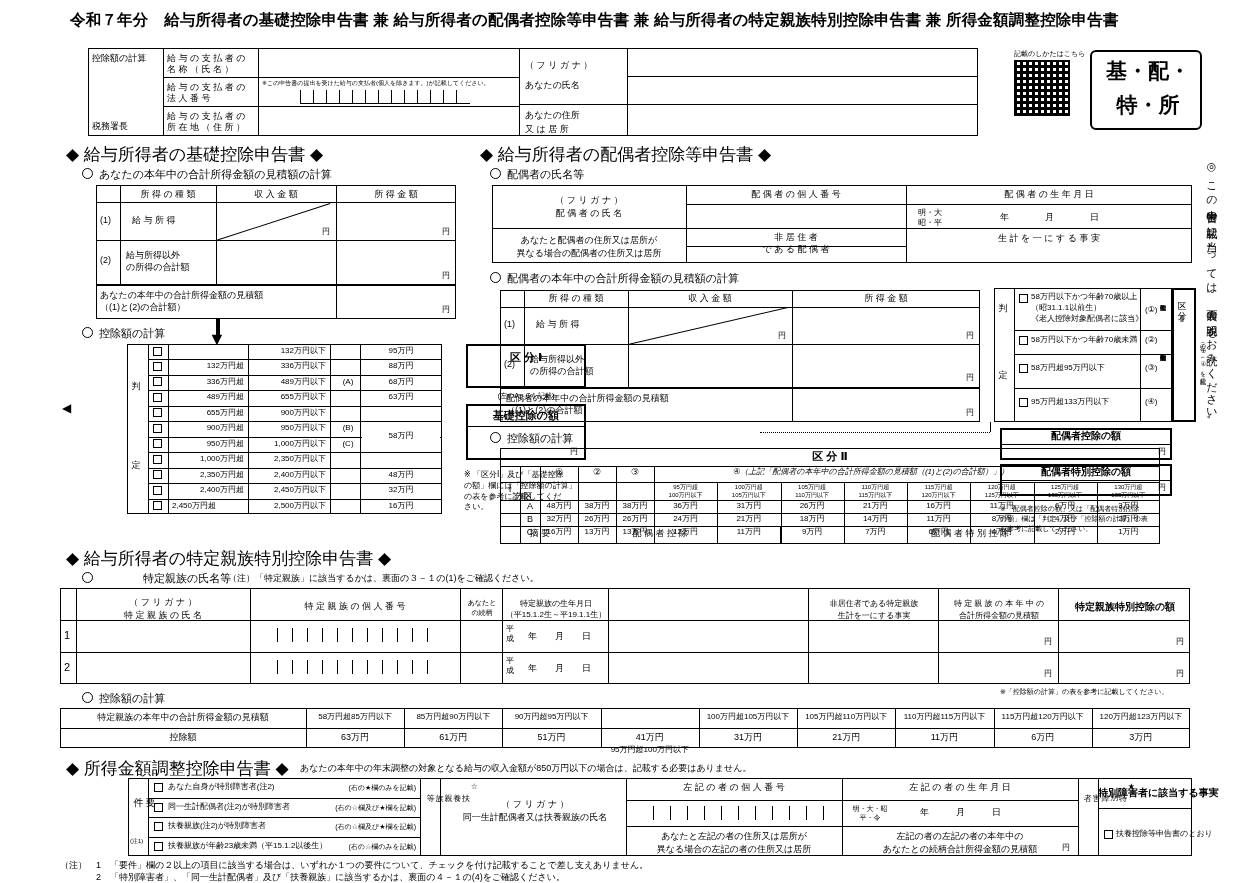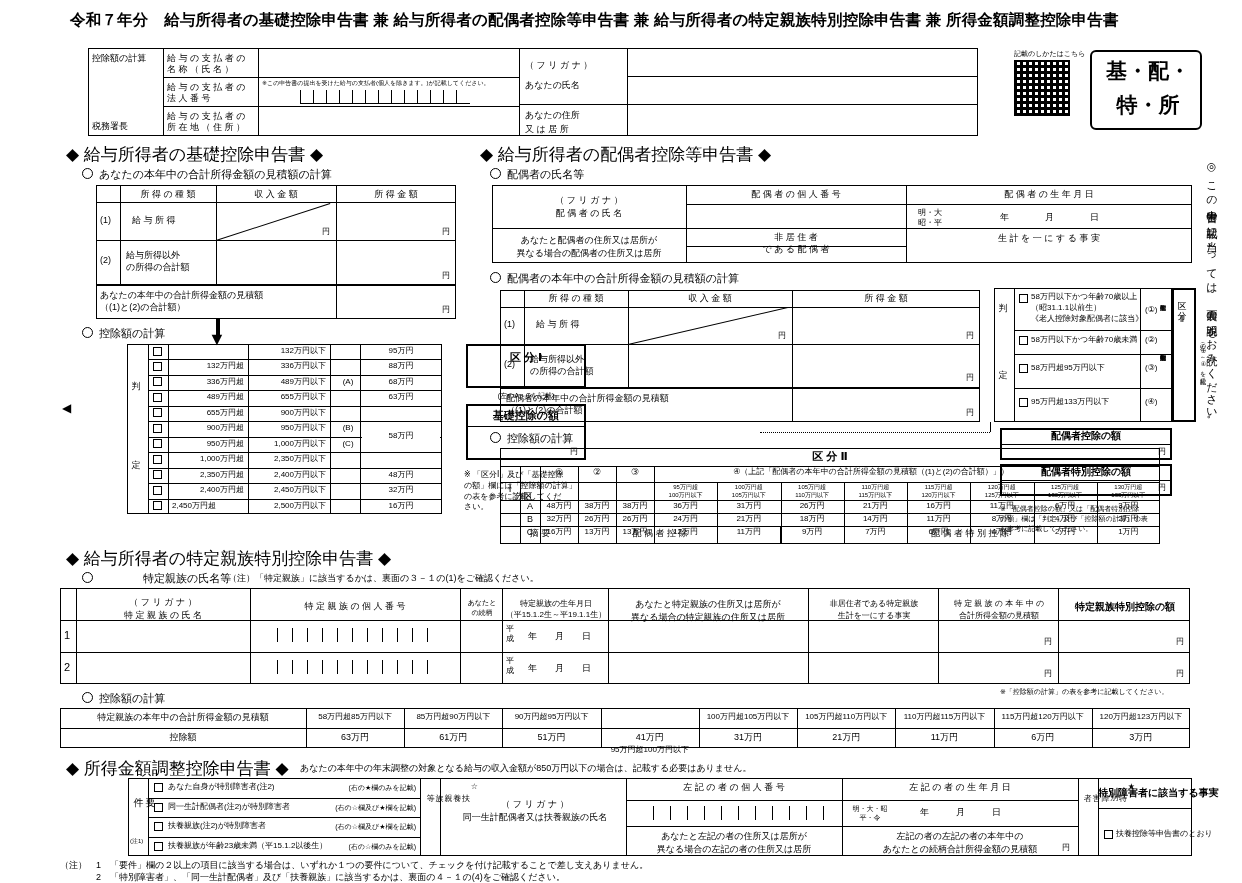--- a/index.html
+++ b/index.html
@@ -301,21 +301,21 @@
   <div class="t f9 vert" style="left:505px;top:484px;line-height:1;white-space:pre;">区
 分
 Ⅰ</div>
   <div id="matrix">
       <div class="t f9 ctr" style="left: 540px; top: 468px; width: 38px;">①</div>
       <div class="ln" style="left: 578px; top: 466px; width: 1px; height: 78px;"></div>
       <div class="t f9 ctr" style="left: 578px; top: 468px; width: 38px;">②</div>
       <div class="ln" style="left: 616px; top: 466px; width: 1px; height: 78px;"></div>
       <div class="t f9 ctr" style="left: 616px; top: 468px; width: 38px;">③</div>
       <div class="ln" style="left: 654px; top: 466px; width: 1px; height: 78px;"></div>
-      <div class="t f8 ctr" style="left: 654px; top: 468px; width: 434px;">④（上記「配偶者の本年中の合計所得金額の見積額（(1)と(2)の合計額）」）</div>
+      <div class="t f8 ctr" style="left: 654px; top: 468px; width: 434px; font-style: italic;">④（上記「配偶者の本年中の合計所得金額の見積額（(1)と(2)の合計額）」）</div>
       <div class="t f6 ctr" style="left: 654px; top: 484px; width: 63.25px; line-height: 1.25; white-space: pre;">95万円超
 100万円以下</div>
       <div class="t f6 ctr" style="left: 717.25px; top: 484px; width: 63.25px; line-height: 1.25; white-space: pre;">100万円超
 105万円以下</div>
       <div class="ln" style="left: 717.25px; top: 482px; width: 1px; height: 62px;"></div>
       <div class="t f6 ctr" style="left: 780.5px; top: 484px; width: 63.25px; line-height: 1.25; white-space: pre;">105万円超
 110万円以下</div>
       <div class="ln" style="left: 780.5px; top: 482px; width: 1px; height: 62px;"></div>
       <div class="t f6 ctr" style="left: 843.75px; top: 484px; width: 63.25px; line-height: 1.25; white-space: pre;">110万円超
 115万円以下</div>
@@ -409,22 +409,20 @@
   <div class="ln" style="left:938px;top:588px;width:1px;height:96px;"></div>
   <div class="ln" style="left:1058px;top:588px;width:1px;height:96px;"></div>
 
   <div class="t f9 ctr" style="left:76px;top:596px;width:174px;line-height:1.4;white-space:pre;">（ フ リ ガ ナ ）
 特 定 親 族 の 氏 名</div>
   <div class="t f9 ctr" style="left:250px;top:602px;width:210px;">特 定 親 族 の 個 人 番 号</div>
   <div class="t f7 ctr" style="left:462px;top:598px;width:40px;line-height:1.4;white-space:pre;">あなたと
 の続柄</div>
   <div class="t f8 ctr" style="left:504px;top:598px;width:104px;line-height:1.4;white-space:pre;">特定親族の生年月日
 （平15.1.2生～平19.1.1生）</div>
-  <div class="t f9 ctr" style="left:608px;top:598px;width:200px;line-height:1.4;white-space:pre;">あなたと特定親族の住所又は居所が
-異なる場合の特定親族の住所又は居所</div>
   <div class="t f8 ctr" style="left:810px;top:598px;width:128px;line-height:1.5;white-space:pre;">非居住者である特定親族
 生計を一にする事実</div>
   <div class="t f8 ctr" style="left:940px;top:598px;width:118px;line-height:1.5;white-space:pre;">特 定 親 族 の 本 年 中 の
 合計所得金額の見積額</div>
   <div class="t f10 ctr" style="left:1060px;top:602px;width:130px;font-weight:bold;">特定親族特別控除の額</div>
 
   <div class="t f11" style="left:64px;top:630px;">1</div>
   <div class="t f8" style="left:506px;top:624px;line-height:1.25;white-space:pre;">平
 成</div>
   <div class="t f9" style="left:528px;top:632px;">年　　月　　日</div>

